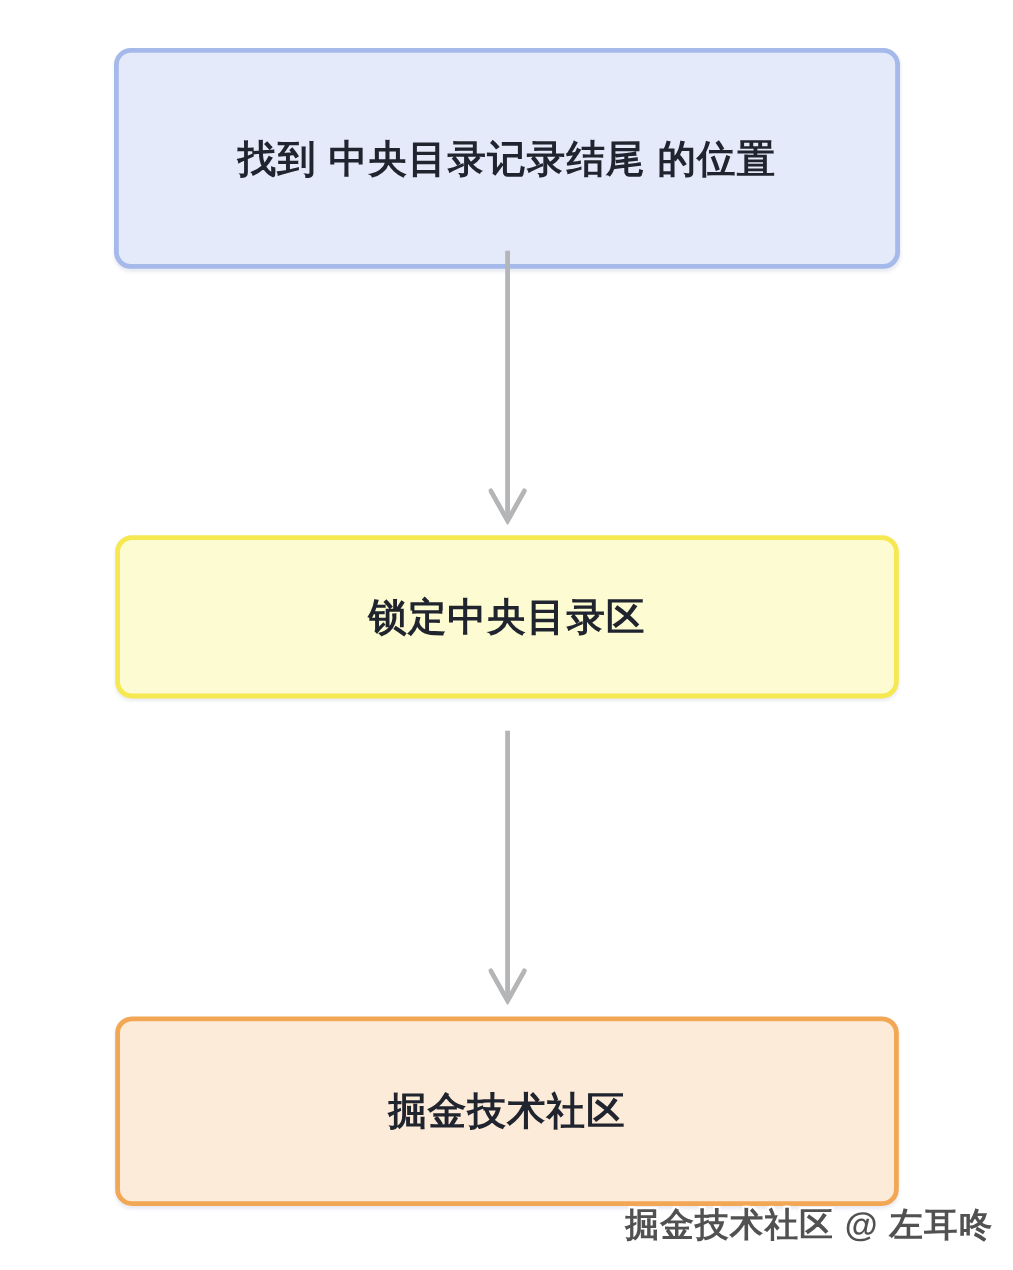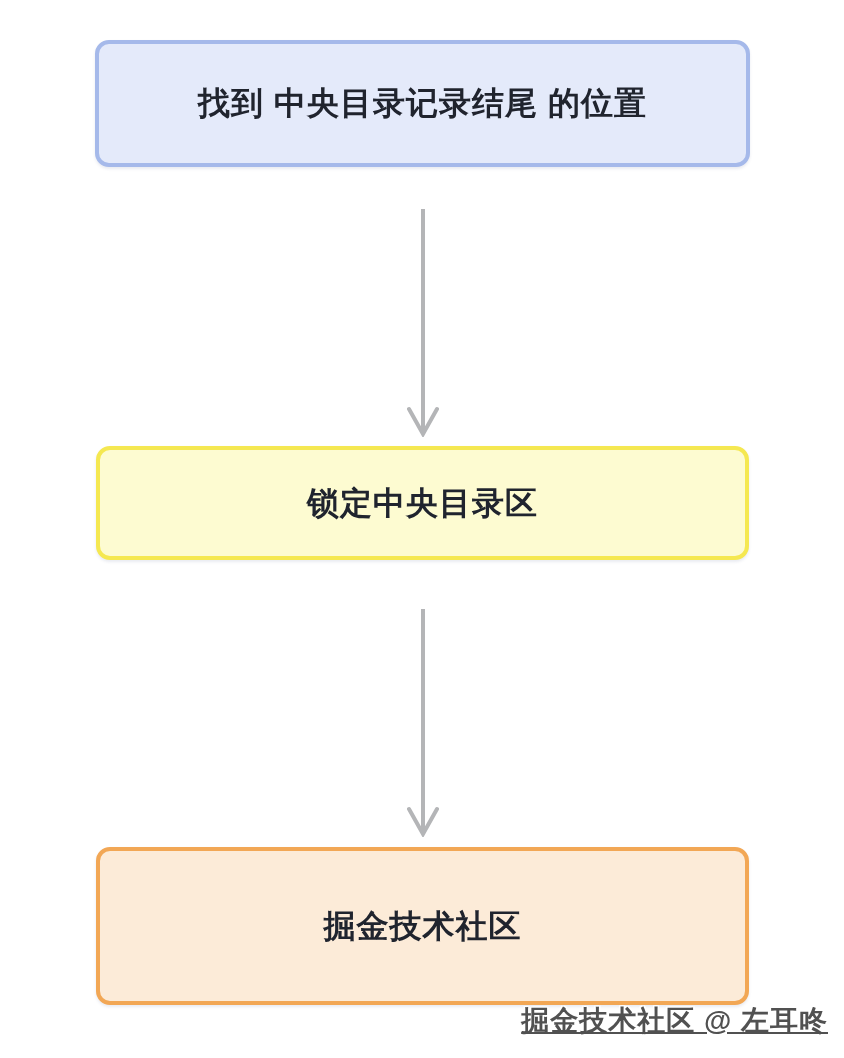--- a/index.html
+++ b/index.html
@@ -18,22 +18,22 @@
   .node {
     position: absolute;
     box-sizing: border-box;
     border: 4px solid #999;
     border-radius: 14px;
     display: flex;
     align-items: center;
     justify-content: center;
     box-shadow: 0 2px 3px rgba(40,60,120,0.10);
   }
-  .node-0 { left: 95px;  top: 40px;  width: 655px; height: 127px; }
-  .node-1 { left: 96px;  top: 446px; width: 653px; height: 114px; }
+  .node-0 { left: 95px;  top: 40px;  width: 655px; height: 184px; }
+  .node-1 { left: 96px;  top: 446px; width: 653px; height: 136px; }
   .node-2 { left: 96px;  top: 847px; width: 653px; height: 158px; }
   .node-label {
     font-size: 32px;
     font-weight: 700;
     letter-spacing: 1px;
     text-align: center;
     line-height: 1.2;
   }
   .arrow {
     position: absolute;
@@ -82,15 +82,15 @@
 
   <svg class="arrow arrow-1" viewBox="0 0 32 230" xmlns="http://www.w3.org/2000/svg">
     <line x1="16" y1="2" x2="16" y2="225" stroke="#b4b5b7" stroke-width="4" stroke-linecap="butt"></line>
     <polyline points="2,202 16,227 30,202" fill="none" stroke="#b4b5b7" stroke-width="4" stroke-linecap="round" stroke-linejoin="miter"></polyline>
   </svg>
 
   <div class="node node-2" style="background: rgb(252, 235, 216); border-color: rgb(242, 167, 85); color: rgb(32, 36, 46);">
     <span class="node-label">掘金技术社区</span>
   </div>
 
-  <div class="watermark" style="color: rgb(81, 81, 81); text-decoration: underline;">掘金技术社区 @ 左耳咚</div>
+  <div class="watermark" style="color: rgb(81, 81, 81);">掘金技术社区 @ 左耳咚</div>
 
 </div>
 
 </body></html>

